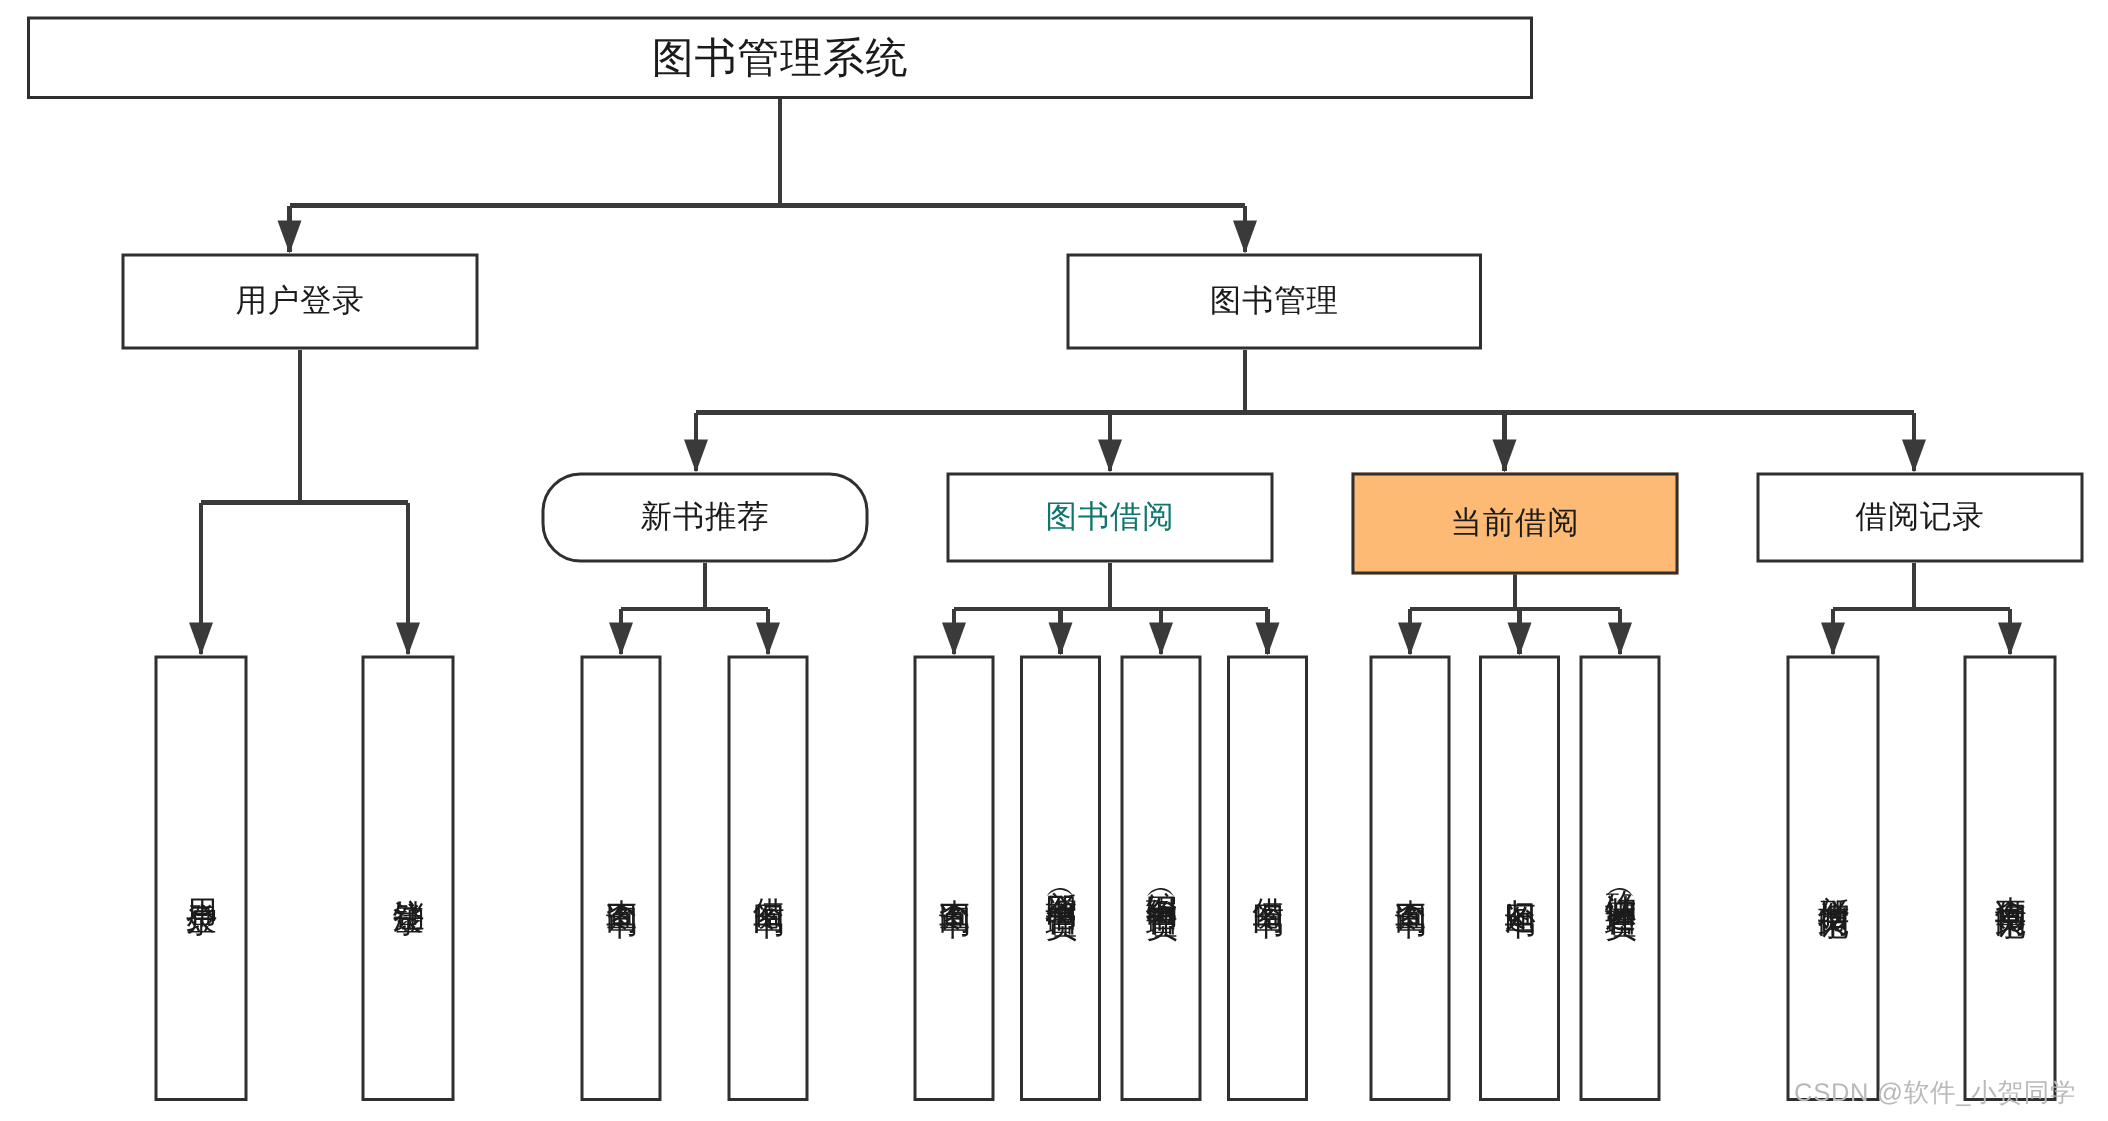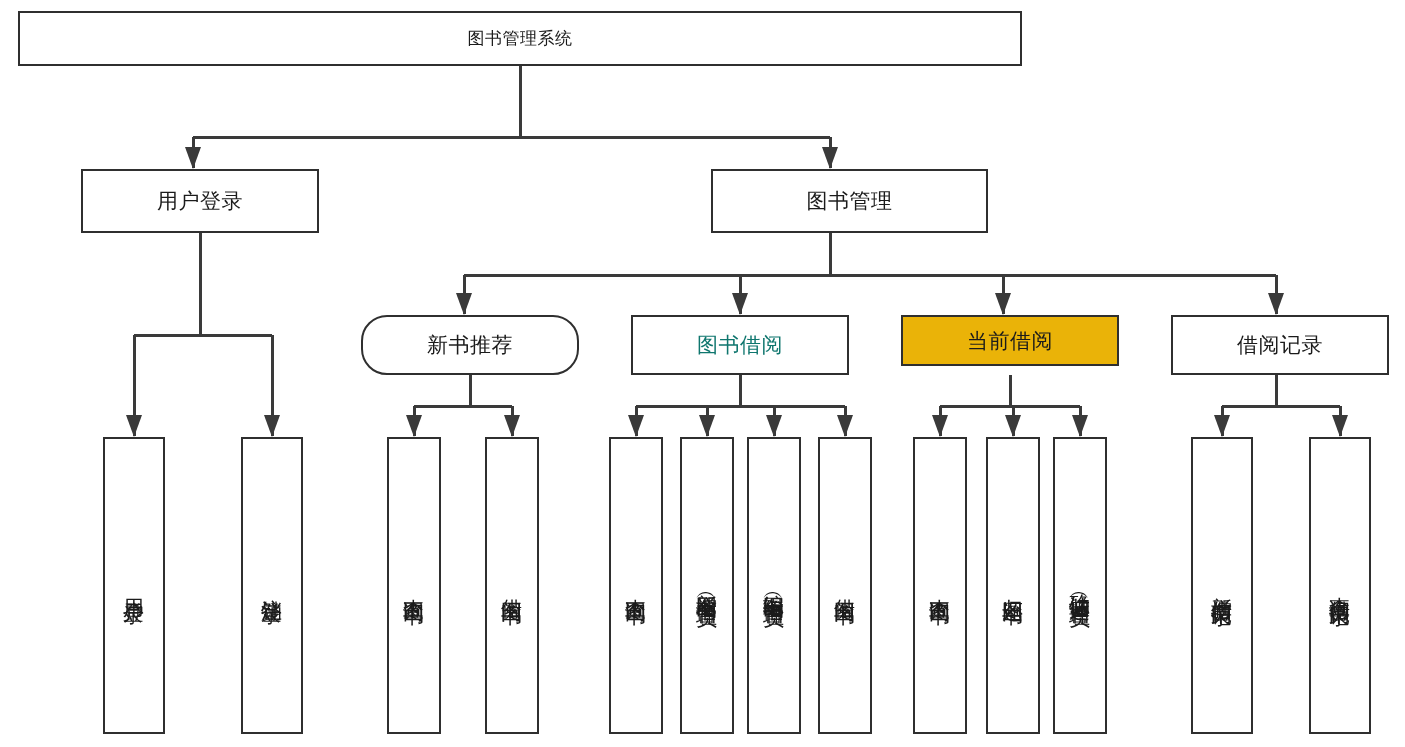--- a/index.html
+++ b/index.html
@@ -41,21 +41,21 @@
     text-align: center;
     line-height: 1.12;
     white-space: pre-wrap;
   }
   
   .node.horiz .node-label {
     font-size: 21px;
     letter-spacing: 0.5px;
   }
   .node.root .node-label {
-    font-size: 17px;
+    font-size: 28px;
   }
   
   .node.vert {
     align-items: center;
     justify-content: center;
     padding: 6px 0;
   }
   .node.vert .node-label {
     writing-mode: vertical-rl;
     text-orientation: upright;
@@ -140,21 +140,21 @@
       </div>
       <div class="node horiz" style="left: 711px; top: 169px; width: 277px; height: 64px; border-color: rgb(47, 47, 47); background: rgb(255, 255, 255);">
         <span class="node-label" style="color: rgb(27, 27, 27);">图书管理</span>
       </div>
       <div class="node horiz" style="left: 361px; top: 315px; width: 218px; height: 60px; border-color: rgb(47, 47, 47); background: rgb(255, 255, 255); border-radius: 26px;">
         <span class="node-label" style="color: rgb(27, 27, 27);">新书推荐</span>
       </div>
       <div class="node horiz" style="left: 631px; top: 315px; width: 218px; height: 60px; border-color: rgb(47, 47, 47); background: rgb(255, 255, 255);">
         <span class="node-label" style="color: #0f766e;">图书借阅</span>
       </div>
-      <div class="node horiz" style="left: 901px; top: 315px; width: 218px; height: 51px; border-color: rgb(47, 47, 47); background: #eab308;">
+      <div class="node horiz" style="left: 901px; top: 315px; width: 218px; height: 68px; border-color: rgb(47, 47, 47); background: #fdba74;">
         <span class="node-label" style="color: rgb(27, 27, 27);">当前借阅</span>
       </div>
       <div class="node horiz" style="left: 1171px; top: 315px; width: 218px; height: 60px; border-color: rgb(47, 47, 47); background: rgb(255, 255, 255);">
         <span class="node-label" style="color: rgb(27, 27, 27);">借阅记录</span>
       </div>
       <div class="node vert" style="left: 103px; top: 437px; width: 62px; height: 297px; border-color: rgb(47, 47, 47); background: rgb(255, 255, 255);">
         <span class="node-label" style="color: rgb(27, 27, 27);">用户登录</span>
       </div>
       <div class="node vert" style="left: 241px; top: 437px; width: 62px; height: 297px; border-color: rgb(47, 47, 47); background: rgb(255, 255, 255);">
         <span class="node-label" style="color: rgb(27, 27, 27);">注销登录</span>
@@ -186,13 +186,14 @@
       <div class="node vert" style="left: 1053px; top: 437px; width: 54px; height: 297px; border-color: rgb(47, 47, 47); background: rgb(255, 255, 255);">
         <span class="node-label" style="color: rgb(27, 27, 27);">确认归还（管理员）</span>
       </div>
       <div class="node vert" style="left: 1191px; top: 437px; width: 62px; height: 297px; border-color: rgb(47, 47, 47); background: rgb(255, 255, 255);">
         <span class="node-label" style="color: rgb(27, 27, 27);">新增借阅记录</span>
       </div>
       <div class="node vert" style="left: 1309px; top: 437px; width: 62px; height: 297px; border-color: rgb(47, 47, 47); background: rgb(255, 255, 255);">
         <span class="node-label" style="color: rgb(27, 27, 27);">查询借阅记录</span>
       </div>
     </div>
+  <div id="watermark" style="left: 1196px; top: 717px; color: rgb(185, 185, 185);">CSDN @软件_小贺同学</div>
 </div>
 
 </body></html>

